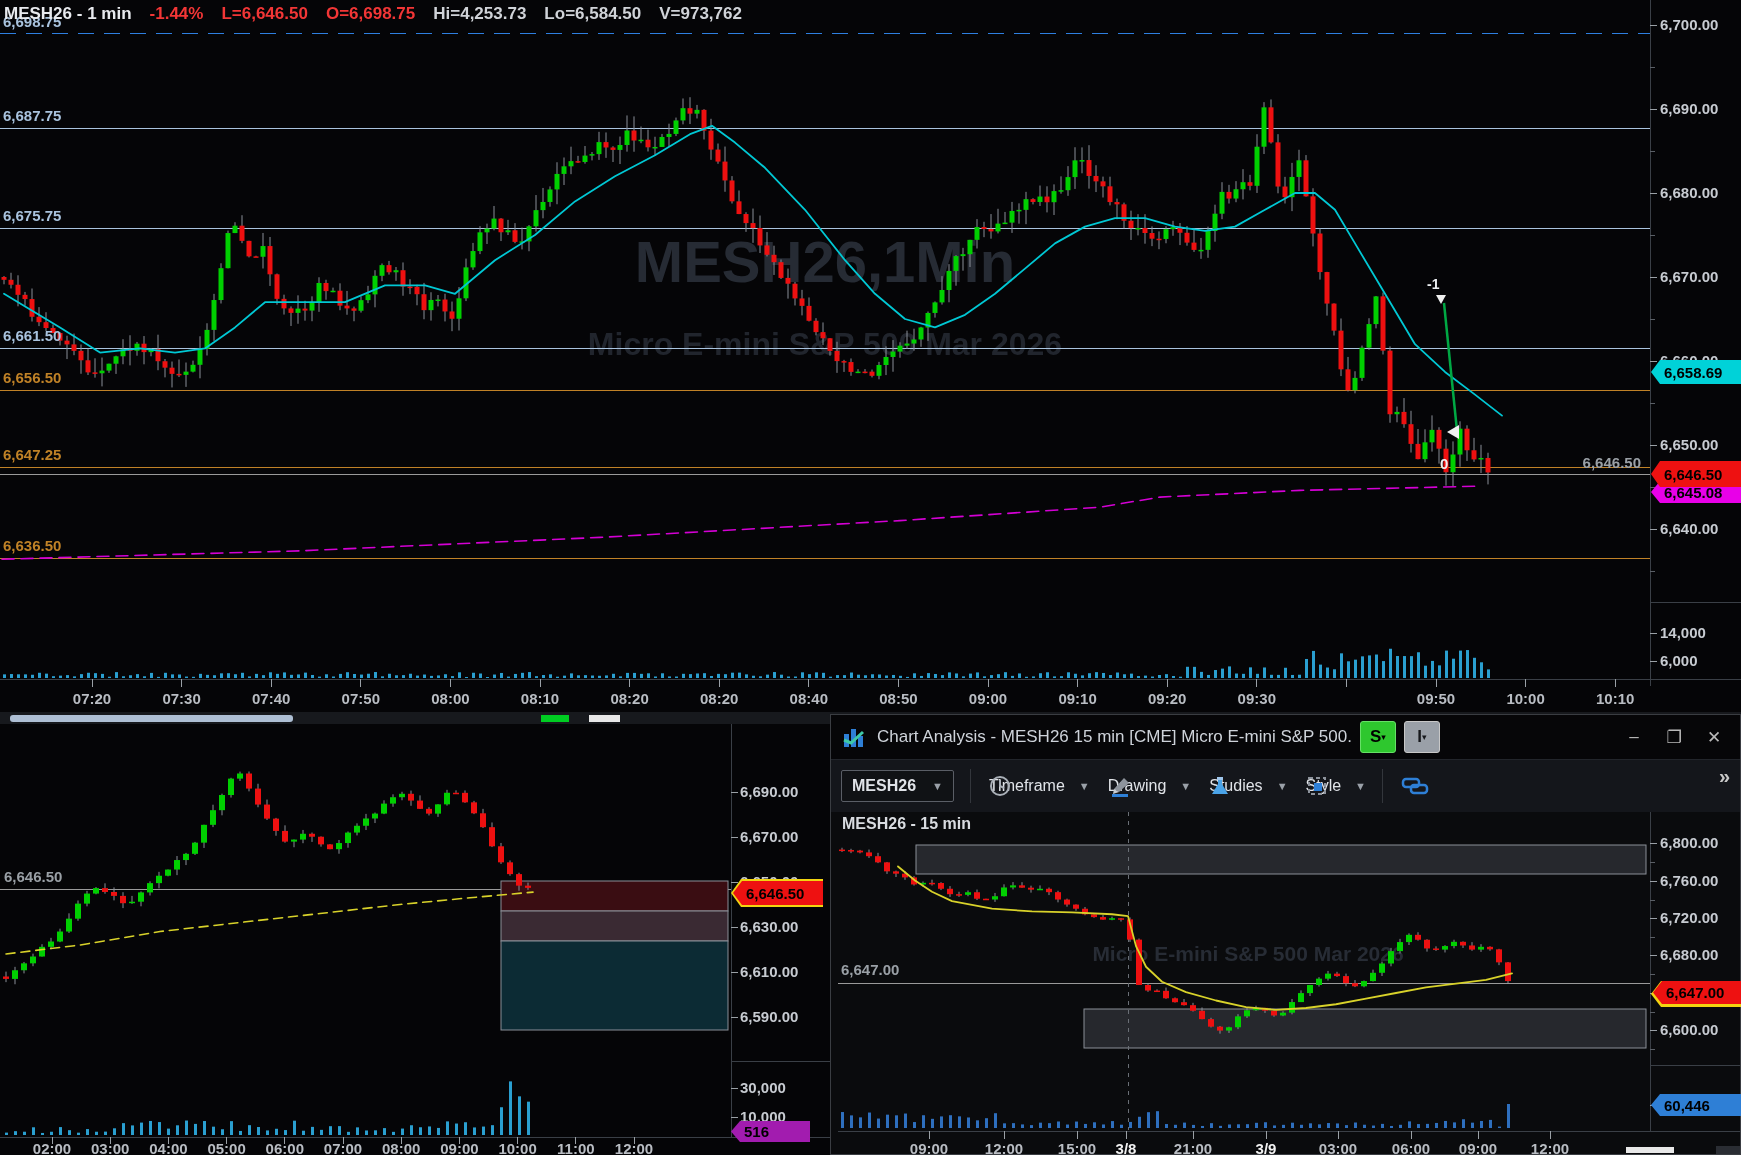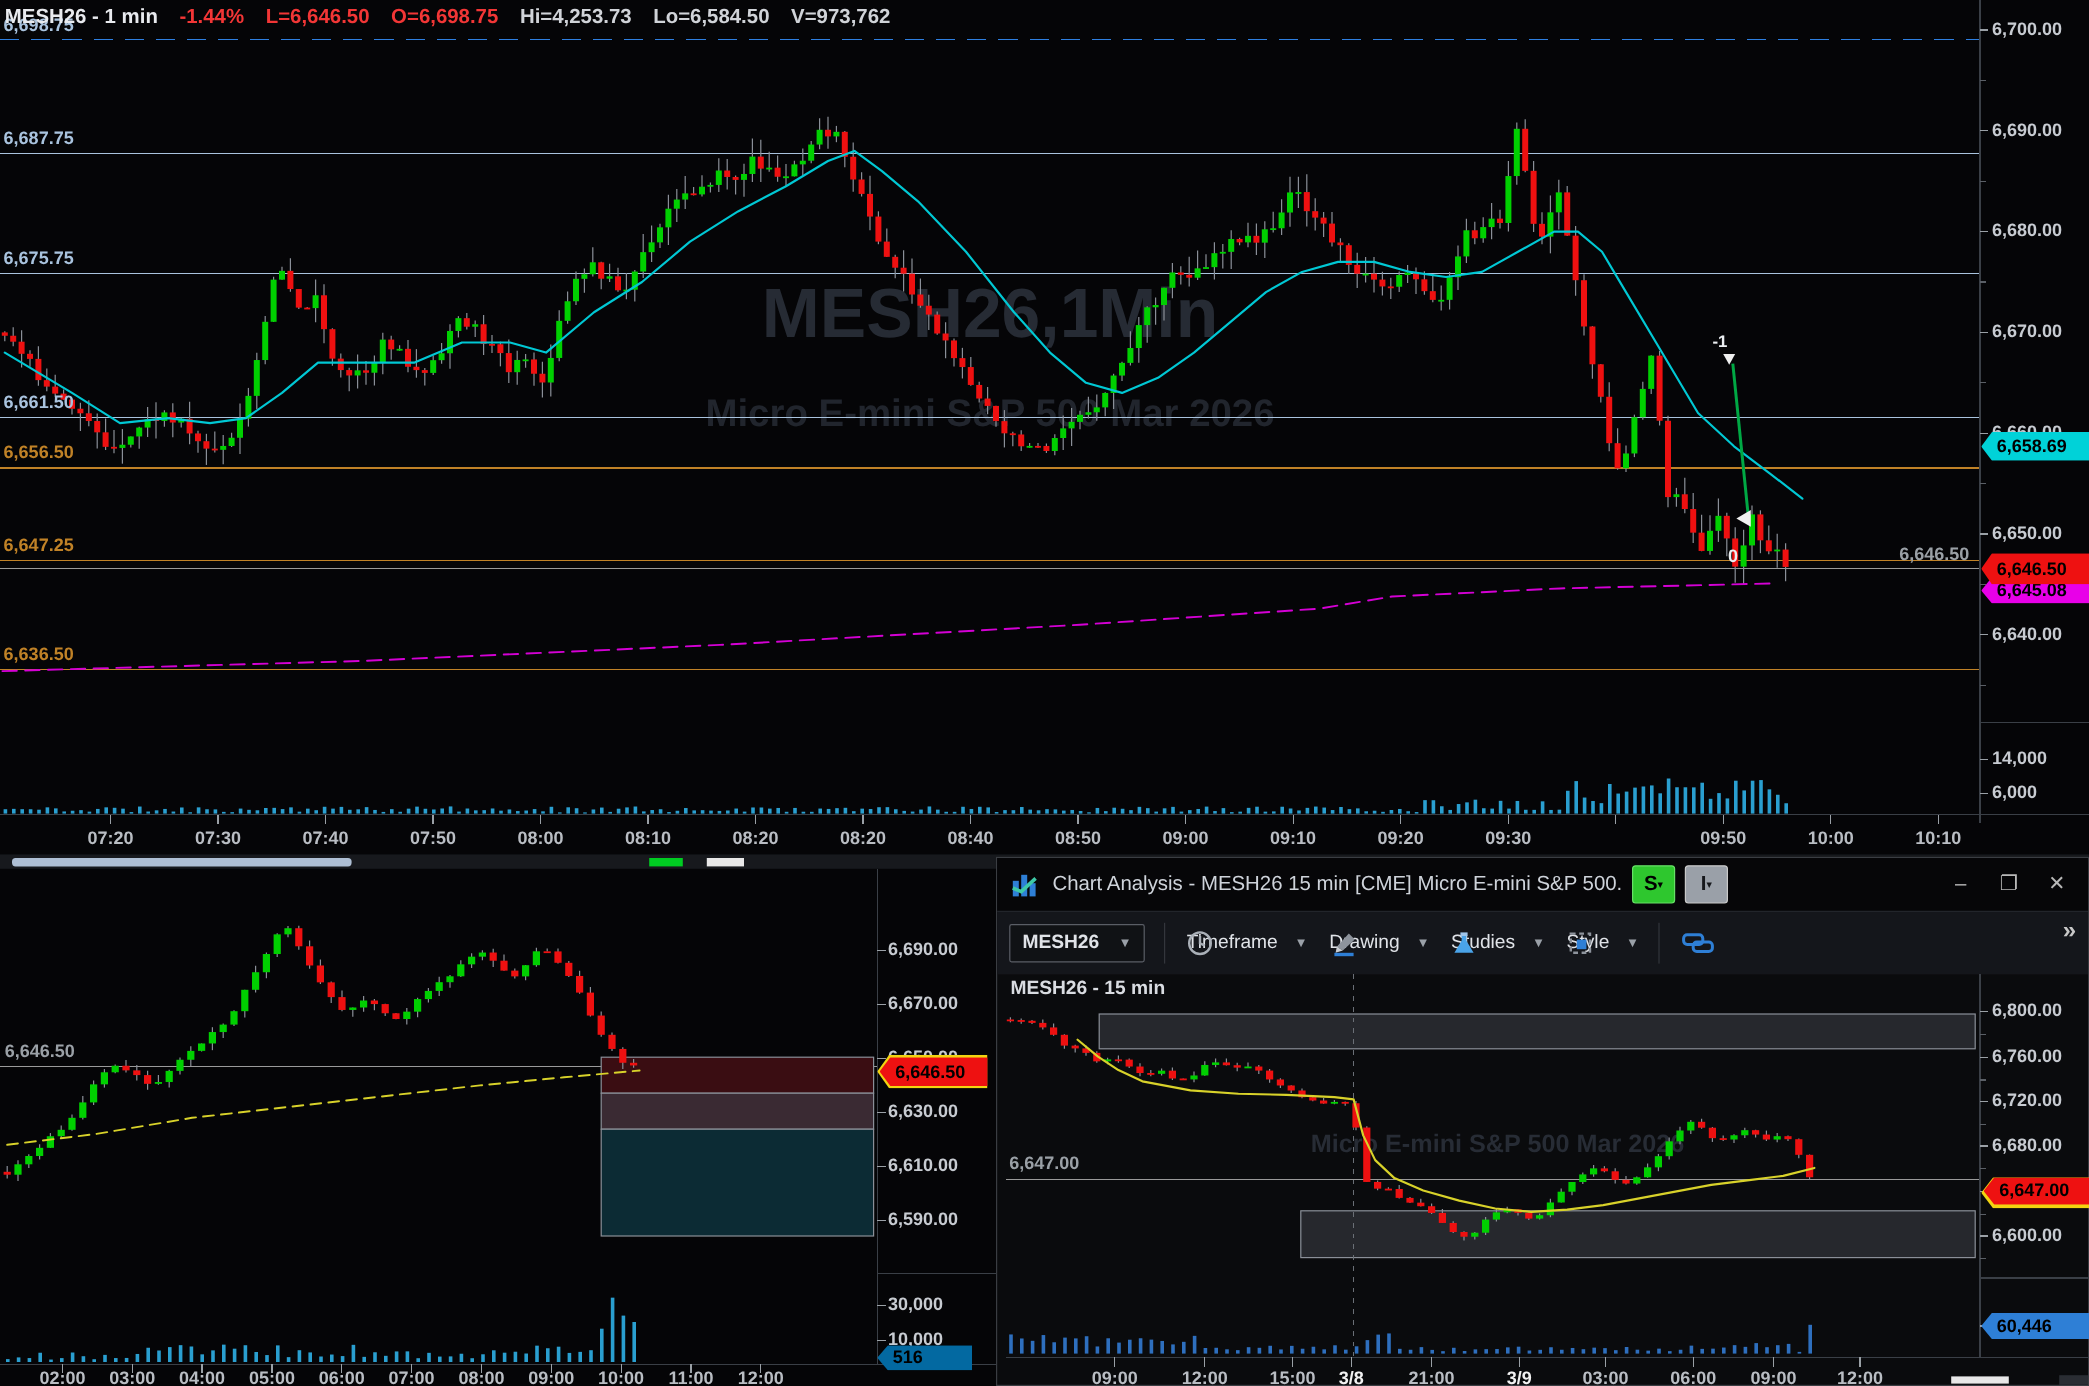--- a/index.html
+++ b/index.html
@@ -1037,21 +1037,21 @@
       <div class="timelbl" style="left: 401.2px; top: 1140px;">08:00</div>
       <div class="timelbl" style="left: 459.4px; top: 1140px;">09:00</div>
       <div class="timelbl" style="left: 517.6px; top: 1140px;">10:00</div>
       <div class="timelbl" style="left: 575.8px; top: 1140px;">11:00</div>
       <div class="timelbl" style="left: 634px; top: 1140px;">12:00</div>
     </div>
   <div class="lbl grayl" style="left:4px;top:868px;z-index:1;">6,646.50</div>
   <div class="tagwrap" style="left:731px;top:879px;width:92px;height:28px;background:#f2d410;clip-path:polygon(10px 0,100% 0,100% 100%,10px 100%,0 50%);z-index:2;">
     <div class="tag" style="left:2px;top:2px;width:88px;height:24px;background:#ee1111;">6,646.50</div>
   </div>
-  <div class="tag" style="left:731px;top:1121px;width:66px;height:21px;background:#0369a1;z-index:2;">516</div>
+  <div class="tag" style="left:731px;top:1121px;width:66px;height:21px;background:#a21caf;z-index:2;">516</div>
 
   <div id="analysis-window">
     <div id="win-titlebar">
       <svg width="26" height="26" style="position:static;margin-left:10px;">
         <rect x="3" y="10" width="5" height="13" fill="#2e7fd6"></rect>
         <rect x="10" y="5" width="5" height="18" fill="#2e7fd6"></rect>
         <rect x="17" y="12" width="5" height="11" fill="#2e7fd6"></rect>
         <polyline points="3,16 10,19 22,8" stroke="#3ec9a7" stroke-width="3" fill="none"></polyline>
       </svg>
       <span id="win-title">Chart Analysis - MESH26 15 min [CME] Micro E-mini S&amp;P 500.</span>

